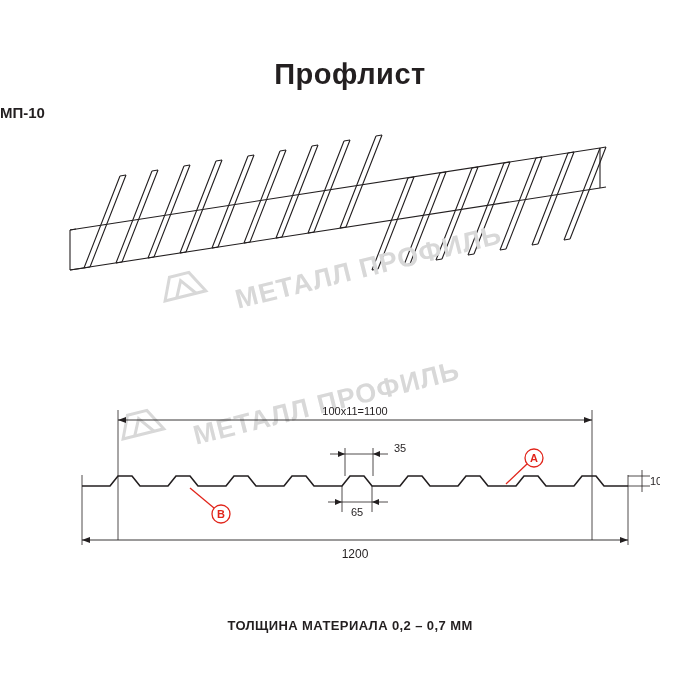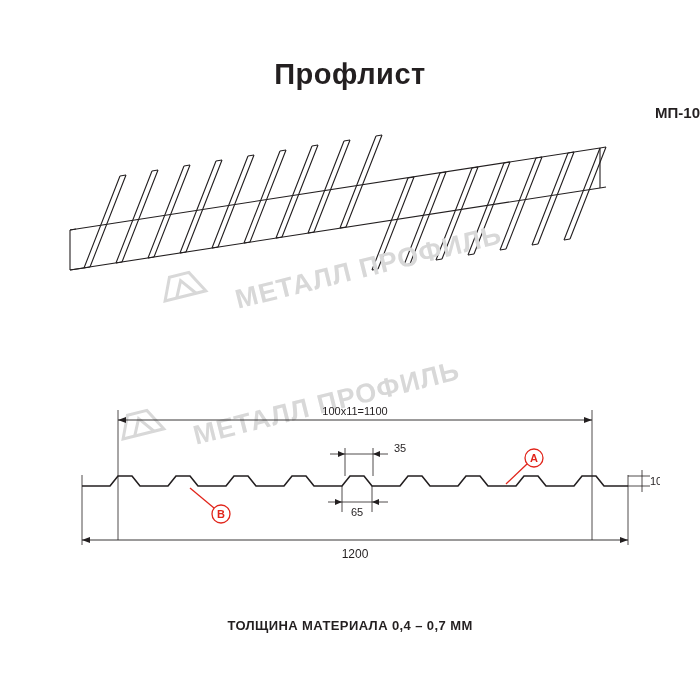--- a/index.html
+++ b/index.html
@@ -27,21 +27,21 @@
     text-align: center;
     font-size: 29px;
     font-weight: bold;
     letter-spacing: 0.5px;
   }
   .subtitle {
     position: absolute;
     top: 104px;
     left: 0;
     width: 700px;
-    text-align: right;
+    text-align: left;
     font-size: 15px;
     font-weight: bold;
   }
   .footer-note {
     position: absolute;
     top: 618px;
     left: 0;
     width: 700px;
     text-align: center;
     font-size: 13px;
@@ -287,14 +287,14 @@
       <text x="494" y="72" text-anchor="middle" font-size="11" fill="#e1251b" font-weight="bold">A</text>
 
       <g stroke="#e1251b" stroke-width="1.3" fill="none">
         <path d="M150 98 L174 118"></path>
       </g>
       <circle cx="181" cy="124" r="9" fill="#ffffff" stroke="#e1251b" stroke-width="1.3"></circle>
       <text x="181" y="128" text-anchor="middle" font-size="11" fill="#e1251b" font-weight="bold">B</text>
     </svg>
   </div>
 
-  <div class="footer-note">ТОЛЩИНА МАТЕРИАЛА 0,4 – 0,7 ММ</div>
+  <div class="footer-note">ТОЛЩИНА МАТЕРИАЛА 0,2 – 0,7 ММ</div>
 </div>
 
 </body></html>

